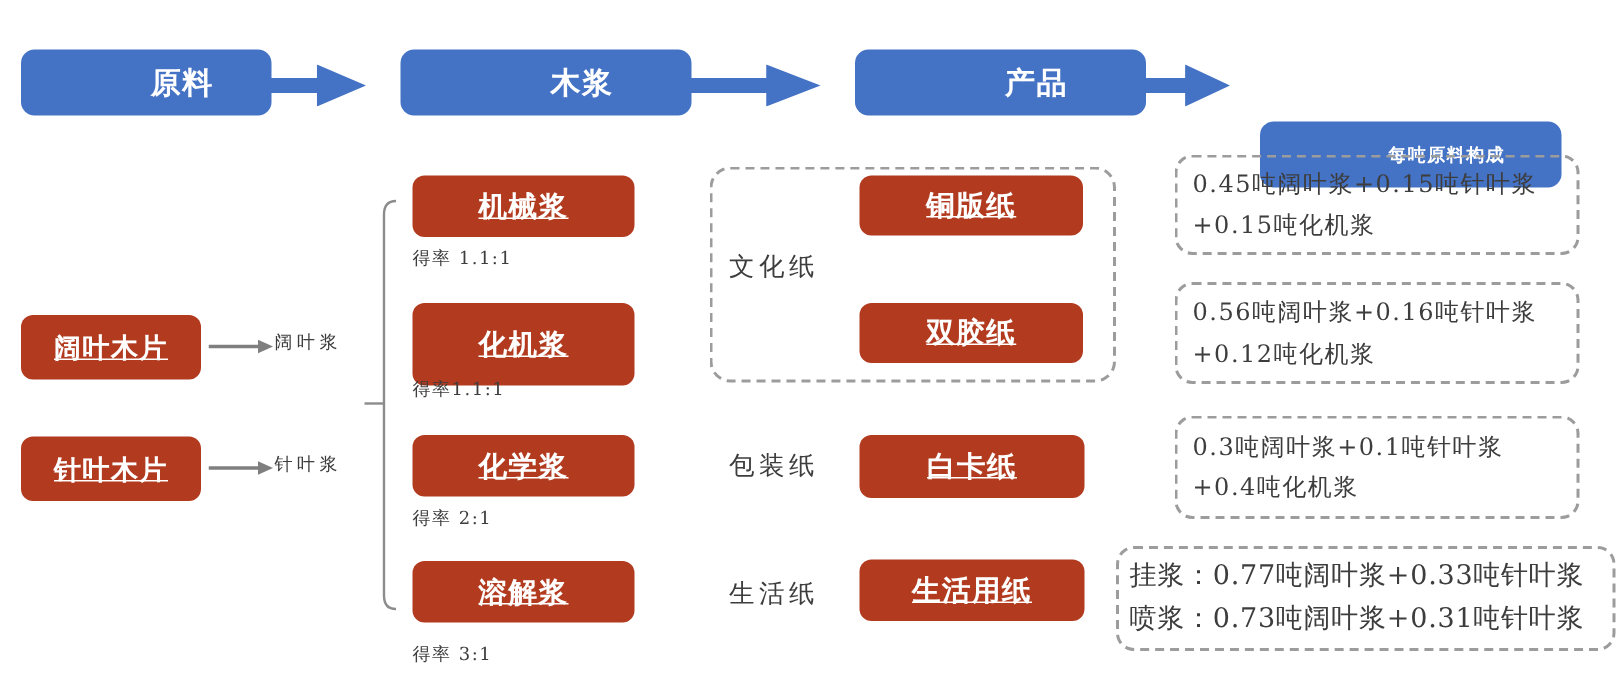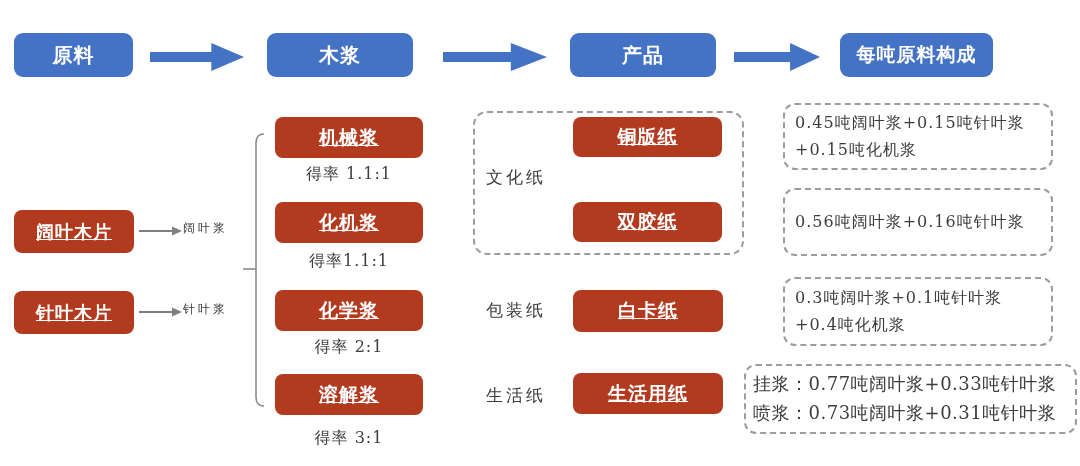--- a/index.html
+++ b/index.html
@@ -4,32 +4,32 @@
 <style>
   html,body{margin:0;padding:0;background:#ffffff;}
   .canvas{
     position:relative; width:1080px; height:466px; background:#ffffff;
     font-family:"Liberation Sans", sans-serif; overflow:hidden;
   }
   .hdr{
     position:absolute; top:33px; height:44px;
     background:var(--blue,#4472C4); color:#fff; font-weight:bold; font-size:20px;
     display:flex; align-items:center; justify-content:center;
-    border-radius:9px; letter-spacing:1px;
+    border-radius:9px; letter-spacing:1px;padding-left:48px;
   }
   .flow-arrow{ position:absolute; top:43px; height:28px; }
   .redbox{
     position:absolute; background:var(--red,#B23A1F); color:#fff;
     font-weight:bold; font-size:19px; display:flex; align-items:center; justify-content:center;
     border-radius:8px; letter-spacing:1px;text-decoration:underline;
   }
   .kai{ font-family:"DejaVu Serif", serif; color:var(--text_dark,#3d3d3d); }
   .pulp-label{ position:absolute; font-size:12px; letter-spacing:3px; white-space:nowrap; }
   .gray-arrow{ position:absolute; width:44px; height:12px; }
-  .yield{ position:absolute; width:148px; text-align:center; font-size:16px; letter-spacing:1px; white-space:nowrap; }
+  .yield{ position:absolute; width:148px; text-align:left; font-size:12px; letter-spacing:1px; white-space:nowrap; }
   .dash-group{
     position:absolute; border:2px dashed var(--dash_gray,#9c9c9c); border-radius:14px;
   }
   .cat-label{ position:absolute; font-size:17px; letter-spacing:3px; white-space:nowrap; }
   .comp-box{
     position:absolute; border:2px dashed var(--dash_gray,#9c9c9c); border-radius:12px;
     display:flex; flex-direction:column; justify-content:center; gap:9px;
     padding:4px 10px; box-sizing:border-box; font-size:16px; letter-spacing:1px;
   }
   .comp-box .line{ white-space:nowrap; line-height:1.15; }
@@ -52,21 +52,21 @@
   </div>
   <svg class="flow-arrow" style="left:443px; width:104px;" viewBox="0 0 92 28" preserveAspectRatio="none">
     <polygon points="0,9 60,9 60,0 92,14 60,28 60,19 0,19" style="fill:var(--blue,#4472C4)"></polygon>
   </svg>
   <div class="hdr" style="left:570px; width:146px;">
     <span>产品</span>
   </div>
   <svg class="flow-arrow" style="left:734px; width:86px;" viewBox="0 0 92 28" preserveAspectRatio="none">
     <polygon points="0,9 60,9 60,0 92,14 60,28 60,19 0,19" style="fill:var(--blue,#4472C4)"></polygon>
   </svg>
-  <div class="hdr" style="left:840px; width:153px; font-size:19px;">
+  <div class="hdr" style="left:840px; width:153px; font-size:12px;margin-top:48px;">
     <span>每吨原料构成</span>
   </div>
 
   <div class="redbox" style="left:14px; top:210px; width:120px; height:43px; font-size:18px;">
     <span>阔叶木片</span>
   </div>
   <svg class="gray-arrow" style="left:139px; top:225px;" viewBox="0 0 44 12">
     <line x1="0" y1="6" x2="33" y2="6" style="stroke:var(--arrow_gray,#7f7f7f)" stroke-width="2.2"></line>
     <polygon points="33,1.5 43,6 33,10.5" style="fill:var(--arrow_gray,#7f7f7f)"></polygon>
   </svg>
@@ -84,21 +84,21 @@
   <svg class="brace" width="26" height="280" viewBox="0 0 26 280">
     <path d="M24,4 Q16,4 16,13 L16,267 Q16,276 24,276" fill="none" stroke="#8c8c8c" stroke-width="1.6"></path>
     <path d="M16,139 H3" fill="none" stroke="#8c8c8c" stroke-width="1.6"></path>
   </svg>
 
   <div class="redbox" style="left:275px; top:117px; width:148px; height:41px;">
     <span>机械浆</span>
   </div>
   <div class="yield kai" style="left:275px; top:164px;">得率 1.1:1</div>
 
-  <div class="redbox" style="left:275px; top:202px; width:148px; height:41px;">
+  <div class="redbox" style="left:275px; top:202px; width:148px; height:55px;">
     <span>化机浆</span>
   </div>
   <div class="yield kai" style="left:275px; top:251px;">得率1.1:1</div>
 
   <div class="redbox" style="left:275px; top:290px; width:148px; height:41px;">
     <span>化学浆</span>
   </div>
   <div class="yield kai" style="left:275px; top:337px;">得率 2:1</div>
 
   <div class="redbox" style="left:275px; top:374px; width:148px; height:41px;">
@@ -125,20 +125,21 @@
     <span>生活用纸</span>
   </div>
 
   <div class="comp-box kai" style="left:783px; top:103px; width:270px; height:67px;">
     <div class="line">0.45吨阔叶浆+0.15吨针叶浆</div>
     <div class="line">+0.15吨化机浆</div>
   </div>
 
   <div class="comp-box kai" style="left:783px; top:188px; width:270px; height:68px;">
     <div class="line">0.56吨阔叶浆+0.16吨针叶浆</div>
+    <div class="line">+0.12吨化机浆</div>
   </div>
 
   <div class="comp-box kai" style="left:783px; top:277px; width:270px; height:69px;">
     <div class="line">0.3吨阔叶浆+0.1吨针叶浆</div>
     <div class="line">+0.4吨化机浆</div>
   </div>
 
   <div class="comp-box kai wide" style="left:744px; top:364px; width:333px; height:70px;">
     <div class="line">挂浆：0.77吨阔叶浆+0.33吨针叶浆</div>
     <div class="line">喷浆：0.73吨阔叶浆+0.31吨针叶浆</div>

